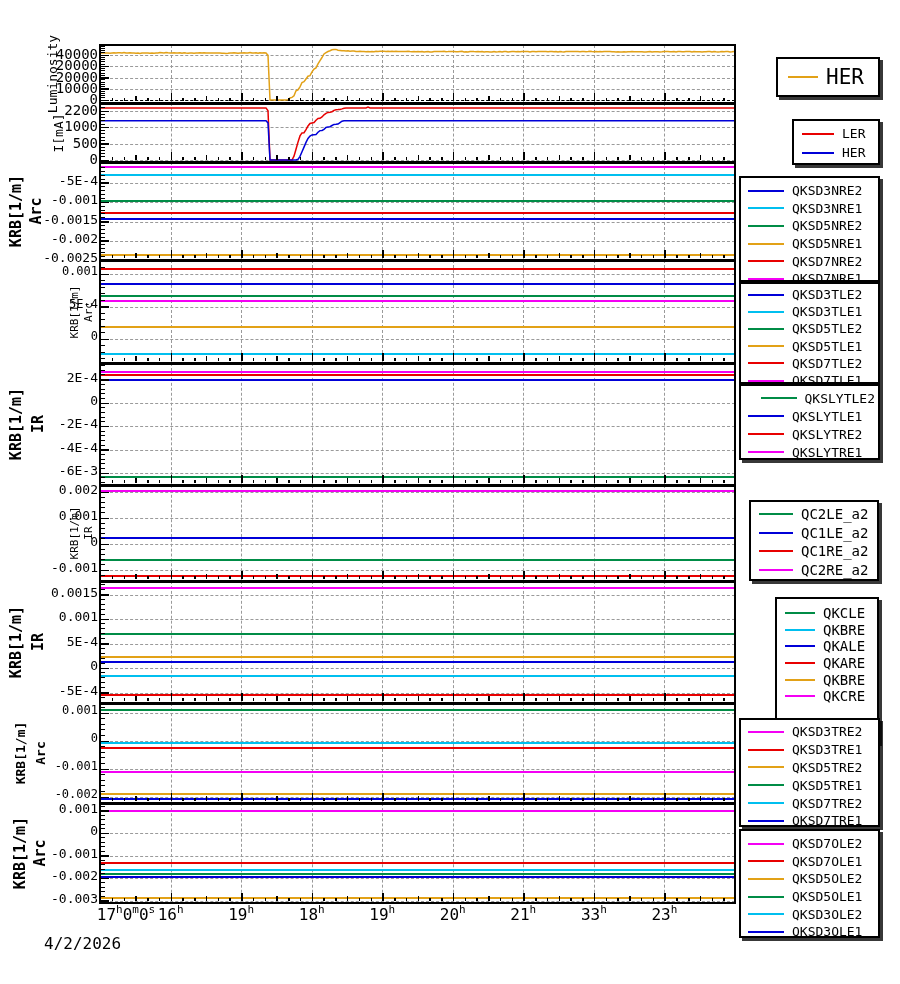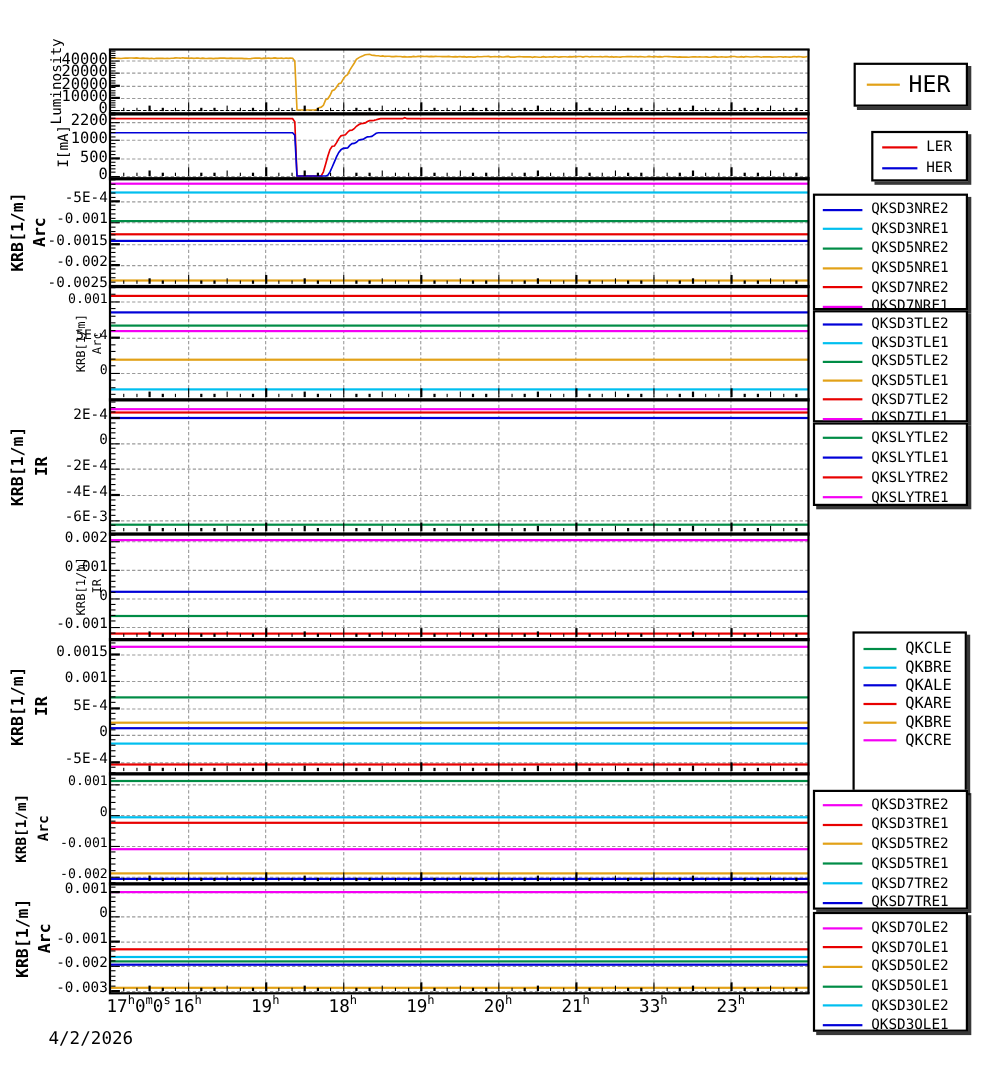--- a/index.html
+++ b/index.html
@@ -1013,38 +1013,56 @@
       <div class="lrow" style="left: 7px; right: 3px; top: 70.8px; height: 17.2px;">
         <div class="lline" style="width: 36px; background: rgb(232, 0, 0);"></div>
         <div class="llabel" style="font-size: 13px;">QKSD7TLE2</div>
       </div>
       <div class="lrow" style="left: 7px; right: 3px; top: 88px; height: 17.2px;">
         <div class="lline" style="width: 36px; background: rgb(244, 0, 244);"></div>
         <div class="llabel" style="font-size: 13px;">QKSD7TLE1</div>
       </div>
     </div>
     <div class="legend" style="left: 739px; top: 384px; width: 141px; height: 76px;">
-      <div class="lrow" style="left: 7px; right: 3px; top: 3px; height: 18px;">
+      <div class="lrow" style="left: 7px; right: 3px; top: 3px; height: 18px; justify-content: flex-end;">
         <div class="lline" style="width: 36px; background: rgb(0, 140, 70);"></div>
         <div class="llabel" style="font-size: 13px;">QKSLYTLE2</div>
       </div>
       <div class="lrow" style="left: 7px; right: 3px; top: 21px; height: 18px;">
         <div class="lline" style="width: 36px; background: rgb(0, 0, 216);"></div>
         <div class="llabel" style="font-size: 13px;">QKSLYTLE1</div>
       </div>
       <div class="lrow" style="left: 7px; right: 3px; top: 39px; height: 18px;">
         <div class="lline" style="width: 36px; background: rgb(232, 0, 0);"></div>
         <div class="llabel" style="font-size: 13px;">QKSLYTRE2</div>
       </div>
       <div class="lrow" style="left: 7px; right: 3px; top: 57px; height: 18px;">
         <div class="lline" style="width: 36px; background: rgb(244, 0, 244);"></div>
         <div class="llabel" style="font-size: 13px;">QKSLYTRE1</div>
       </div>
     </div>
-    <div class="legend" style="left: 775px; top: 574px; width: 104px; height: 146px;">
+    <div class="legend" style="left: 749px; top: 500px; width: 130px; height: 81px;">
+      <div class="lrow" style="left: 8px; right: 3px; top: 3px; height: 18.5px;">
+        <div class="lline" style="width: 34px; background: rgb(0, 140, 70);"></div>
+        <div class="llabel" style="font-size: 14px;">QC2LE_a2</div>
+      </div>
+      <div class="lrow" style="left: 8px; right: 3px; top: 21.5px; height: 18.5px;">
+        <div class="lline" style="width: 34px; background: rgb(0, 0, 216);"></div>
+        <div class="llabel" style="font-size: 14px;">QC1LE_a2</div>
+      </div>
+      <div class="lrow" style="left: 8px; right: 3px; top: 40px; height: 18.5px;">
+        <div class="lline" style="width: 34px; background: rgb(232, 0, 0);"></div>
+        <div class="llabel" style="font-size: 14px;">QC1RE_a2</div>
+      </div>
+      <div class="lrow" style="left: 8px; right: 3px; top: 58.5px; height: 18.5px;">
+        <div class="lline" style="width: 34px; background: rgb(244, 0, 244);"></div>
+        <div class="llabel" style="font-size: 14px;">QC2RE_a2</div>
+      </div>
+    </div>
+    <div class="legend" style="left: 775px; top: 597px; width: 104px; height: 146px;">
       <div class="lrow" style="left: 8px; right: 3px; top: 6px; height: 16.6px;">
         <div class="lline" style="width: 30px; background: rgb(0, 140, 70);"></div>
         <div class="llabel" style="font-size: 14px;">QKCLE</div>
       </div>
       <div class="lrow" style="left: 8px; right: 3px; top: 22.6px; height: 16.6px;">
         <div class="lline" style="width: 30px; background: rgb(0, 191, 239);"></div>
         <div class="llabel" style="font-size: 14px;">QKBRE</div>
       </div>
       <div class="lrow" style="left: 8px; right: 3px; top: 39.2px; height: 16.6px;">
         <div class="lline" style="width: 30px; background: rgb(0, 0, 216);"></div>

